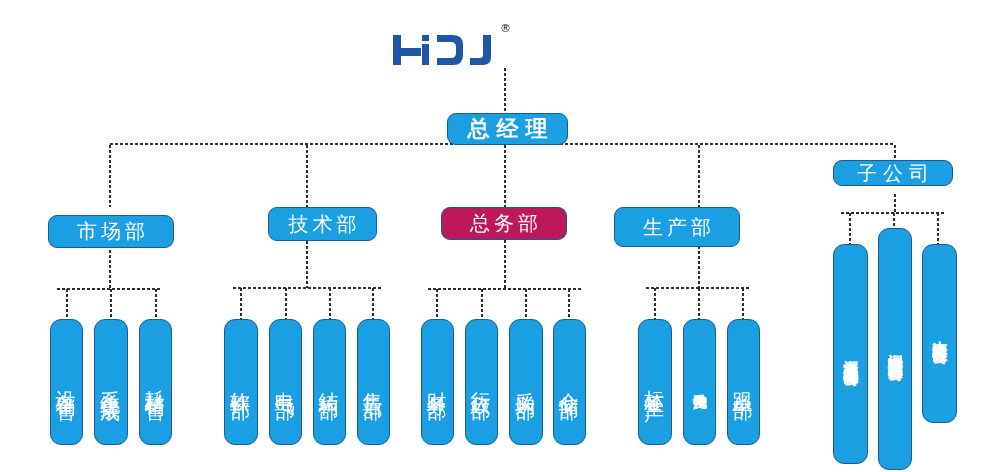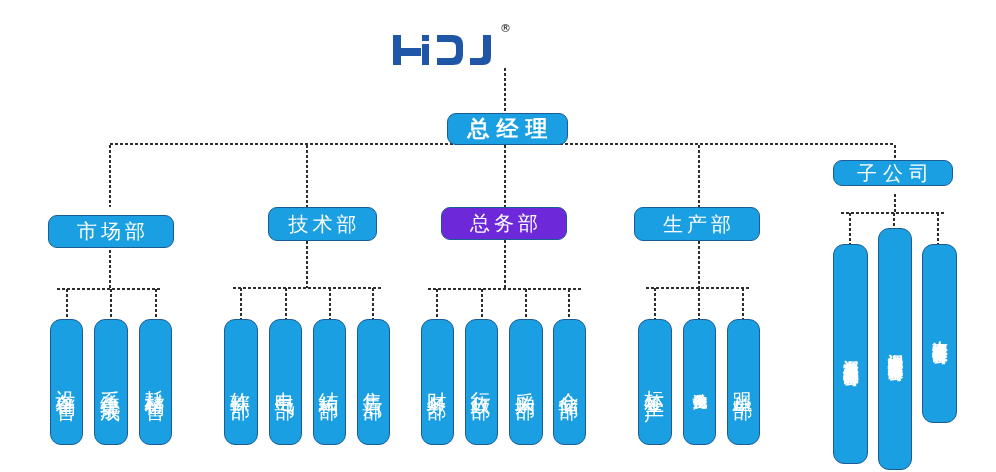--- a/index.html
+++ b/index.html
@@ -84,24 +84,24 @@
 <div class="node root-node" style="left: 447px; top: 113px; width: 121px; height: 32px; background: rgb(26, 159, 226); border-color: rgb(27, 92, 148);">
   <span>总经理</span>
 </div>
 
 <div class="node h-node" style="left: 48px; top: 207px; width: 126px; height: 33px; background: rgb(26, 159, 226); border-color: rgb(27, 92, 148); margin-top: 8px;">
   <span>市场部</span>
 </div>
 <div class="node h-node" style="left: 244px; top: 207px; width: 109px; height: 34px; background: rgb(26, 159, 226); border-color: rgb(27, 92, 148); margin-left: 24px;">
   <span>技术部</span>
 </div>
-<div class="node h-node" style="left: 441px; top: 207px; width: 126px; height: 33px; background: #6d28d9; border-color: rgb(27, 92, 148); justify-content: center;">
+<div class="node h-node" style="left: 441px; top: 207px; width: 126px; height: 33px; background: #be185d; border-color: rgb(27, 92, 148); justify-content: center;">
   <span>总务部</span>
 </div>
-<div class="node h-node" style="left: 634px; top: 207px; width: 126px; height: 34px; background: rgb(26, 159, 226); border-color: rgb(27, 92, 148);">
+<div class="node h-node" style="left: 614px; top: 207px; width: 126px; height: 40px; background: rgb(26, 159, 226); border-color: rgb(27, 92, 148);">
   <span>生产部</span>
 </div>
 <div class="node sub-node" style="left: 833px; top: 160px; width: 120px; height: 26px; background: rgb(26, 159, 226); border-color: rgb(27, 92, 148);">
   <span>子公司</span>
 </div>
 
 <div class="node v-node v20" style="left: 50px; top: 319px; width: 33px; height: 126px; background: rgb(26, 159, 226); border-color: rgb(27, 92, 148);">
   <span>设备销售</span>
 </div>
 <div class="node v-node v20" style="left: 94px; top: 319px; width: 34px; height: 126px; background: rgb(26, 159, 226); border-color: rgb(27, 92, 148);">

